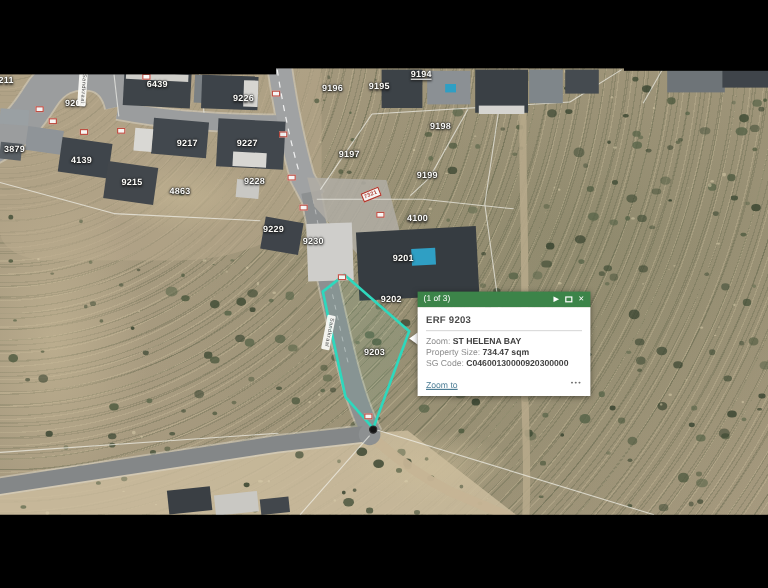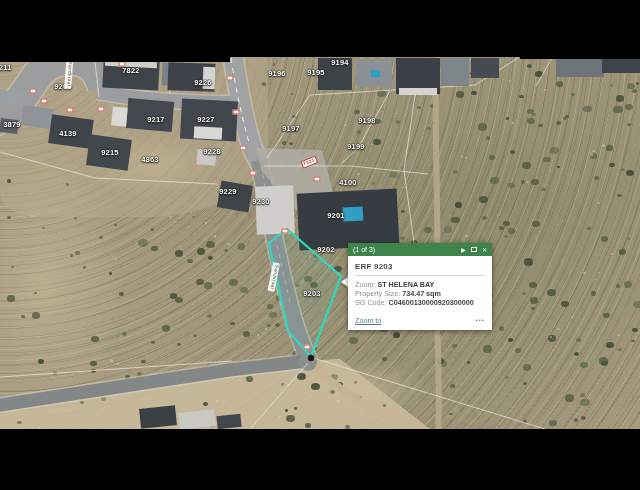--- a/index.html
+++ b/index.html
@@ -494,36 +494,36 @@
         <rect x="217" y="415" width="24" height="13" fill="#42474c" transform="rotate(-6 229 421)"></rect>
       </g>
 
       <polygon id="sel-poly" fill="rgba(46,216,189,0.06)" stroke="#2ed8bd" stroke-width="2.2" stroke-linejoin="round" points="287,229 341,276 311,357 288,331 269,243"></polygon>
       <circle cx="311" cy="358" r="3" fill="#151515" stroke="#2c2c2c" stroke-width="1"></circle>
     </svg>
 
     <div id="labels-layer">
         <span class="plabel" style="left: 3px; top: 67px;">9211</span>
         <span class="plabel" style="left: 63px; top: 86px;">9205</span>
-        <span class="plabel" style="left: 131px; top: 70px;">7822</span>
+        <span class="plabel" style="left: 131px; top: 70px;">6439</span>
         <span class="plabel" style="left: 203px; top: 82px;">9226</span>
         <span class="plabel" style="left: 156px; top: 119px;">9217</span>
         <span class="plabel" style="left: 206px; top: 119px;">9227</span>
         <span class="plabel" style="left: 12px; top: 124px;">3879</span>
         <span class="plabel" style="left: 68px; top: 133px;">4139</span>
         <span class="plabel" style="left: 110px; top: 152px;">9215</span>
         <span class="plabel" style="left: 150px; top: 159px;">4863</span>
         <span class="plabel" style="left: 212px; top: 151px;">9228</span>
         <span class="plabel" style="left: 228px; top: 191px;">9229</span>
         <span class="plabel" style="left: 261px; top: 201px;">9230</span>
         <span class="plabel" style="left: 277px; top: 73px;">9196</span>
         <span class="plabel" style="left: 316px; top: 72px;">9195</span>
-        <span class="plabel" style="left: 340px; top: 62px;">9194</span>
+        <span class="plabel" style="left: 351px; top: 62px; text-decoration: underline;">9194</span>
         <span class="plabel" style="left: 291px; top: 128px;">9197</span>
-        <span class="plabel" style="left: 367px; top: 120px;">9198</span>
+        <span class="plabel" style="left: 367px; top: 105px;">9198</span>
         <span class="plabel" style="left: 356px; top: 146px;">9199</span>
         <span class="plabel" style="left: 348px; top: 182px;">4100</span>
         <span class="plabel" style="left: 336px; top: 215px;">9201</span>
         <span class="plabel" style="left: 326px; top: 249px;">9202</span>
         <span class="plabel" style="left: 312px; top: 293px;">9203</span>
         <span class="street-label" style="left: 69px; top: 74px; --rot: 94deg;">Sandkraal</span>
         <span class="street-label" style="left: 274px; top: 277px; --rot: 101deg;">Sandkraal</span>
         <span class="rmarker" style="left: 122px; top: 64px;"></span>
         <span class="rmarker" style="left: 33px; top: 91px;"></span>
         <span class="rmarker" style="left: 44px; top: 101px;"></span>

